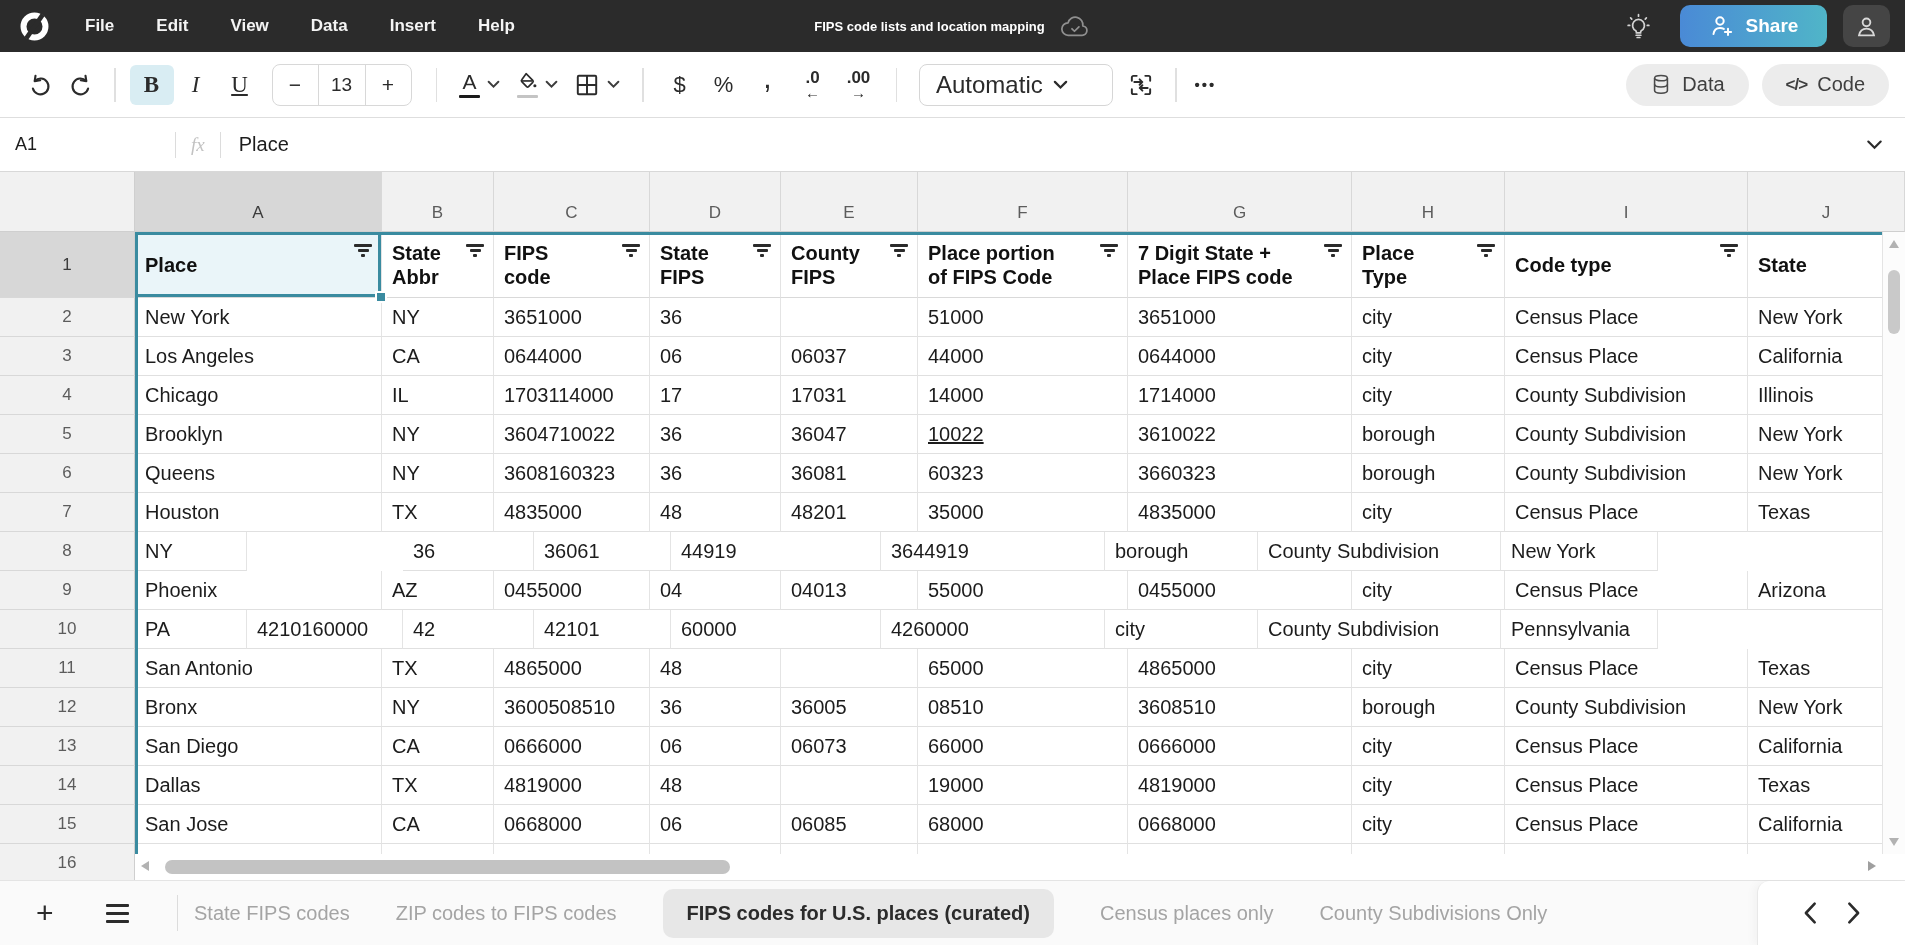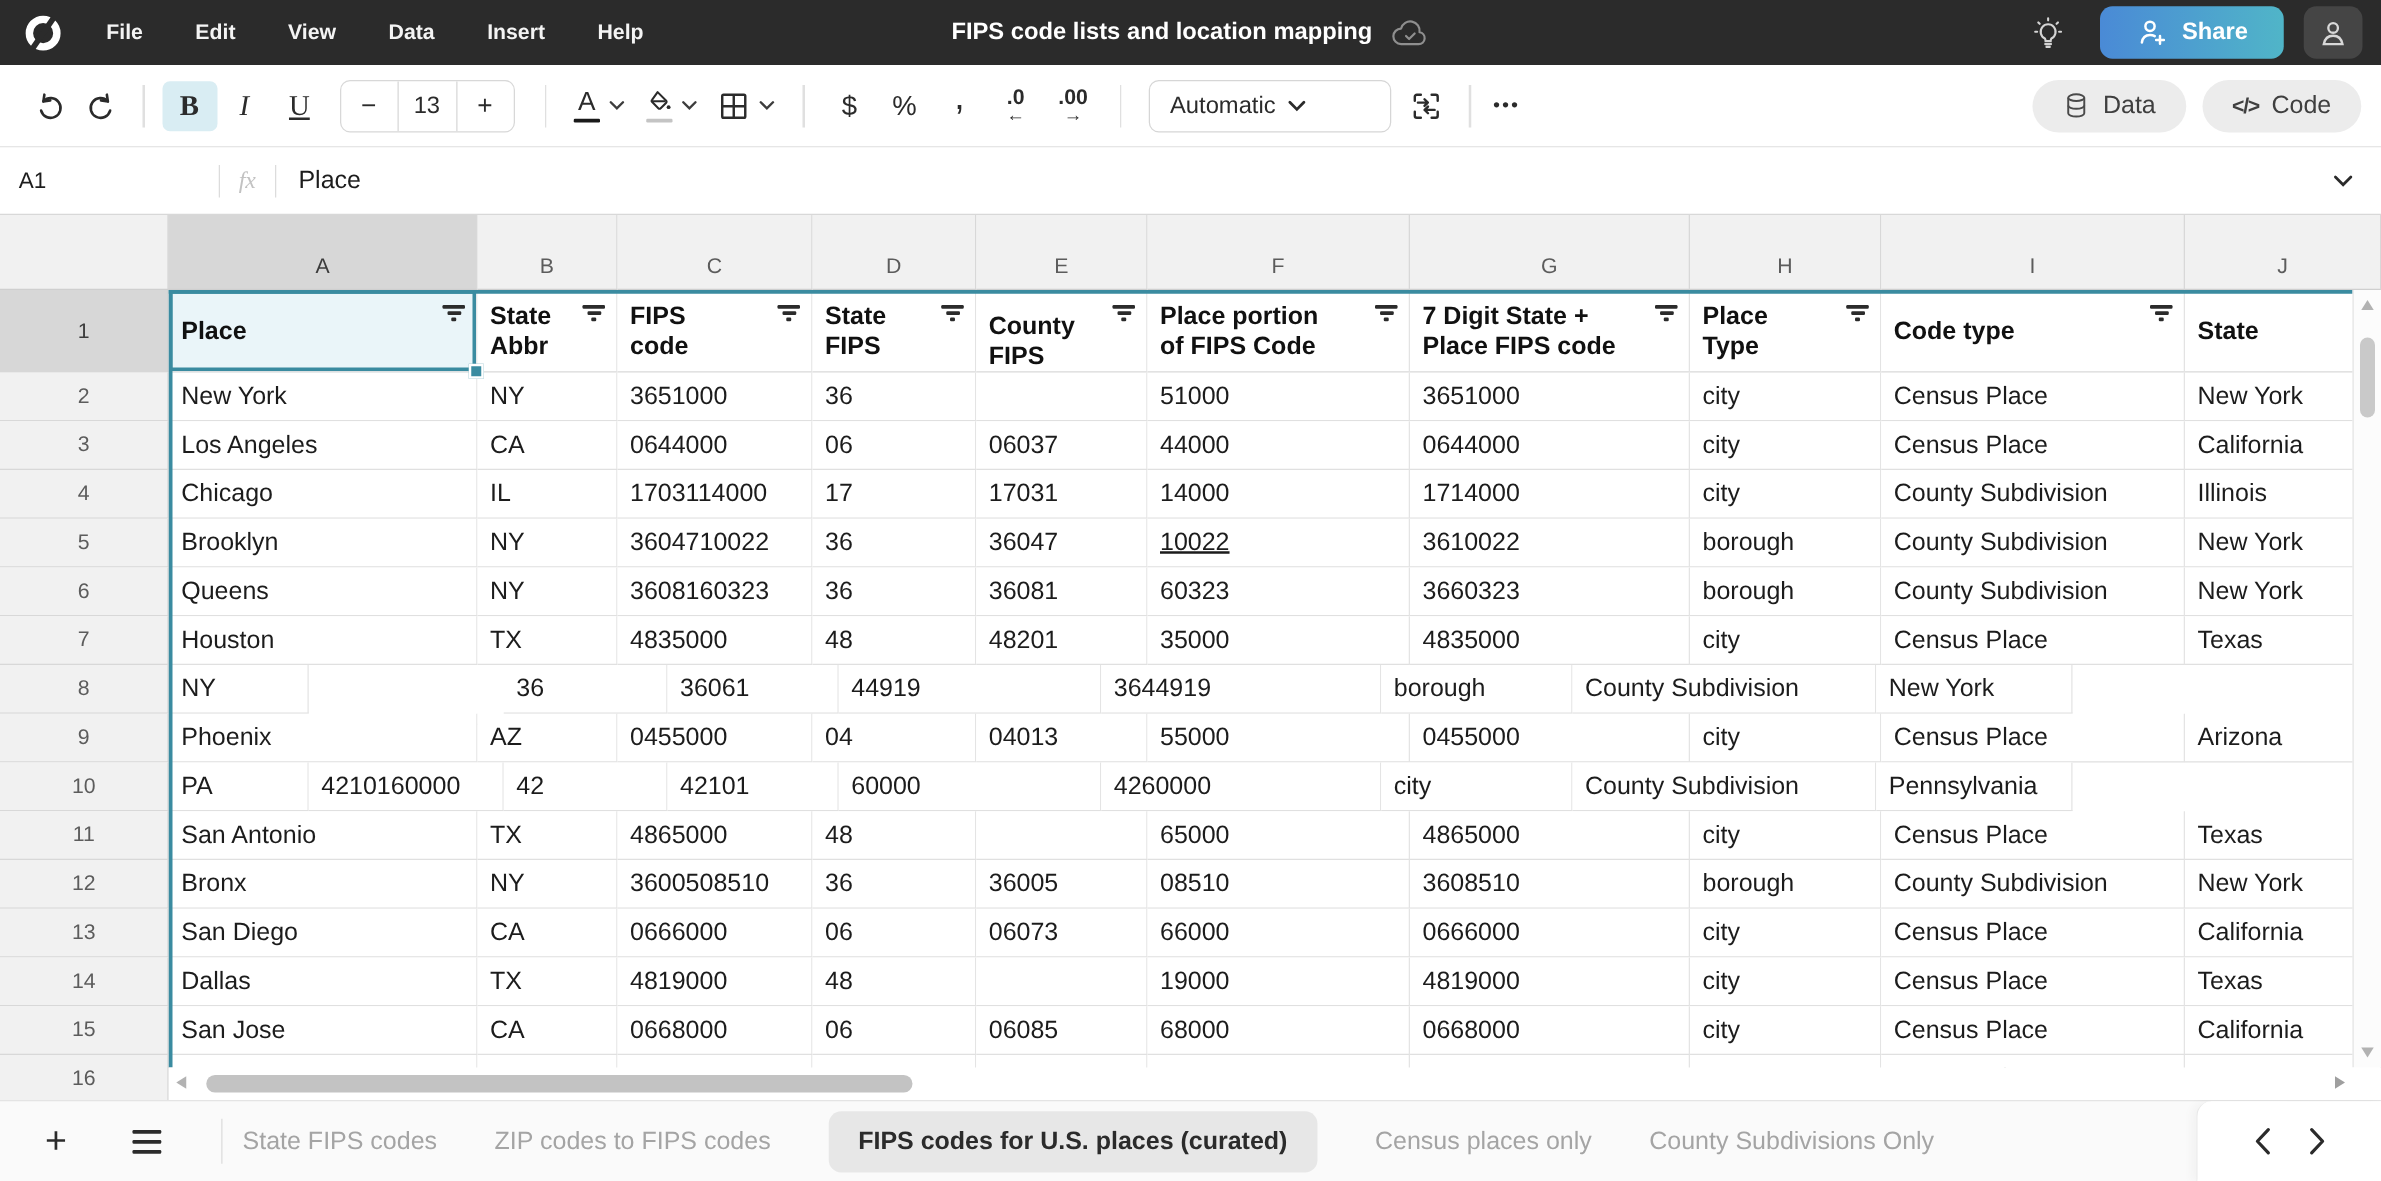--- a/index.html
+++ b/index.html
@@ -6,21 +6,21 @@
   html,body { width:1905px; height:945px; overflow:hidden; }
   body { font-family:"Liberation Sans", sans-serif; background:#fff; color:#1d1d1d; }
   .app { width:1905px; height:945px; display:flex; flex-direction:column; position:relative; }
 
   
   .topbar { height:52px; background:#2b2b2b; display:flex; align-items:center; flex:0 0 auto; position:relative; }
   .logo { margin-left:17px; width:34px; height:34px; display:flex; align-items:center; justify-content:center; }
   .menus { display:flex; align-items:center; margin-left:34px; gap:42px; }
   .menu-item { color:#f4f4f4; font-size:17px; font-weight:700; cursor:default; }
   .title-wrap { position:absolute; left:50%; top:0; height:52px; transform:translateX(-50%); display:flex; align-items:center; gap:15px; white-space:nowrap; }
-  .doc-title { color:#fff; font-size:19px; font-weight:700; }
+  .doc-title { color:#fff; font-size:13px; font-weight:700; }
   .topbar-right { margin-left:auto; display:flex; align-items:center; margin-right:15px; }
   .bulb-btn { width:40px; height:40px; display:flex; align-items:center; justify-content:center; margin-right:22px; }
   .share-btn { height:42px; width:147px; border-radius:10px; background:linear-gradient(90deg, var(--grad1,#4a8ad6), var(--grad2,#50b5c8)); display:flex; align-items:center; justify-content:center; gap:11px; color:#fff; font-size:19px; font-weight:700; }
   .avatar-btn { width:47px; height:42px; margin-left:16px; border-radius:10px; background:#454545; display:flex; align-items:center; justify-content:center; }
 
   
   .toolbar { height:66px; background:#fff; border-bottom:1px solid #dedede; display:flex; align-items:center; padding-left:20px; flex:0 0 auto; }
   .tbtn { display:flex; align-items:center; justify-content:center; color:#2b2b2b; }
   .icon-btn { width:40px; height:40px; border-radius:6px; }
   .tb-divider { width:1.5px; height:34px; background:#e0e0e0; margin:0 14px; flex:0 0 auto; }
@@ -36,21 +36,21 @@
   .a-glyph { font-size:21px; font-weight:500; line-height:1; }
   .color-stack { display:flex; flex-direction:column; align-items:center; gap:3px; }
   .color-bar { width:21px; height:3.5px; background:#1a1a1a; border-radius:1px; }
   .color-bar.gray { background:#c4c4c4; }
   .num-glyph { font-size:22px; font-weight:500; width:44px; height:40px; }
   .comma-glyph { font-size:30px; line-height:0; transform:translateY(-7px); }
   .dec { display:flex; flex-direction:column; align-items:center; width:46px; line-height:1; }
   .dec .t { font-size:17px; font-weight:700; }
   .dec .a { font-size:15px; margin-top:-1px; color:#2b2b2b; }
   .auto-select { height:42px; min-width:194px; border:1.5px solid #d6d6d6; border-radius:8px; display:flex; align-items:center; padding:0 16px; margin:0 8px; gap:10px; }
-  .auto-select span { font-size:19px; color:#2b2b2b; flex:1; }
+  .auto-select span { font-size:24px; color:#2b2b2b; flex:1; }
   .more-dots { font-size:15px; font-weight:700; letter-spacing:2px; padding:0 4px; }
   .tb-right { margin-left:auto; display:flex; align-items:center; gap:13px; margin-right:16px; }
   .pill-btn { height:42px; padding:0 24px; border-radius:21px; background:#ececec; display:flex; align-items:center; gap:10px; color:#3f3f3f; font-size:20px; font-weight:500; }
   .code-glyph { font-size:17px; font-weight:700; letter-spacing:-1px; }
 
   
   .formulabar { height:54px; background:#fff; border-bottom:1px solid #d8d8d8; display:flex; align-items:center; flex:0 0 auto; position:relative; }
   .cell-ref { width:175px; padding-left:15px; font-size:18px; color:#1d1d1d; }
   .fb-div { width:1px; height:26px; background:#dcdcdc; }
   .fx { font-style:italic; font-size:19px; color:#c2c2c2; padding:0 15px; font-family:"Liberation Serif", serif; }
@@ -330,21 +330,21 @@
           </div>
           <div class="hcell" style="width: 131px;">
             <div>State</div>
             <div>FIPS</div>
             <span class="flt">
               <i></i>
               <i></i>
               <i></i>
             </span>
           </div>
-          <div class="hcell" style="width: 137px; justify-content: flex-end;">
+          <div class="hcell" style="width: 137px;">
             <div>County</div>
             <div>FIPS</div>
             <span class="flt">
               <i></i>
               <i></i>
               <i></i>
             </span>
           </div>
           <div class="hcell" style="width: 210px;">
             <div>Place portion</div>

